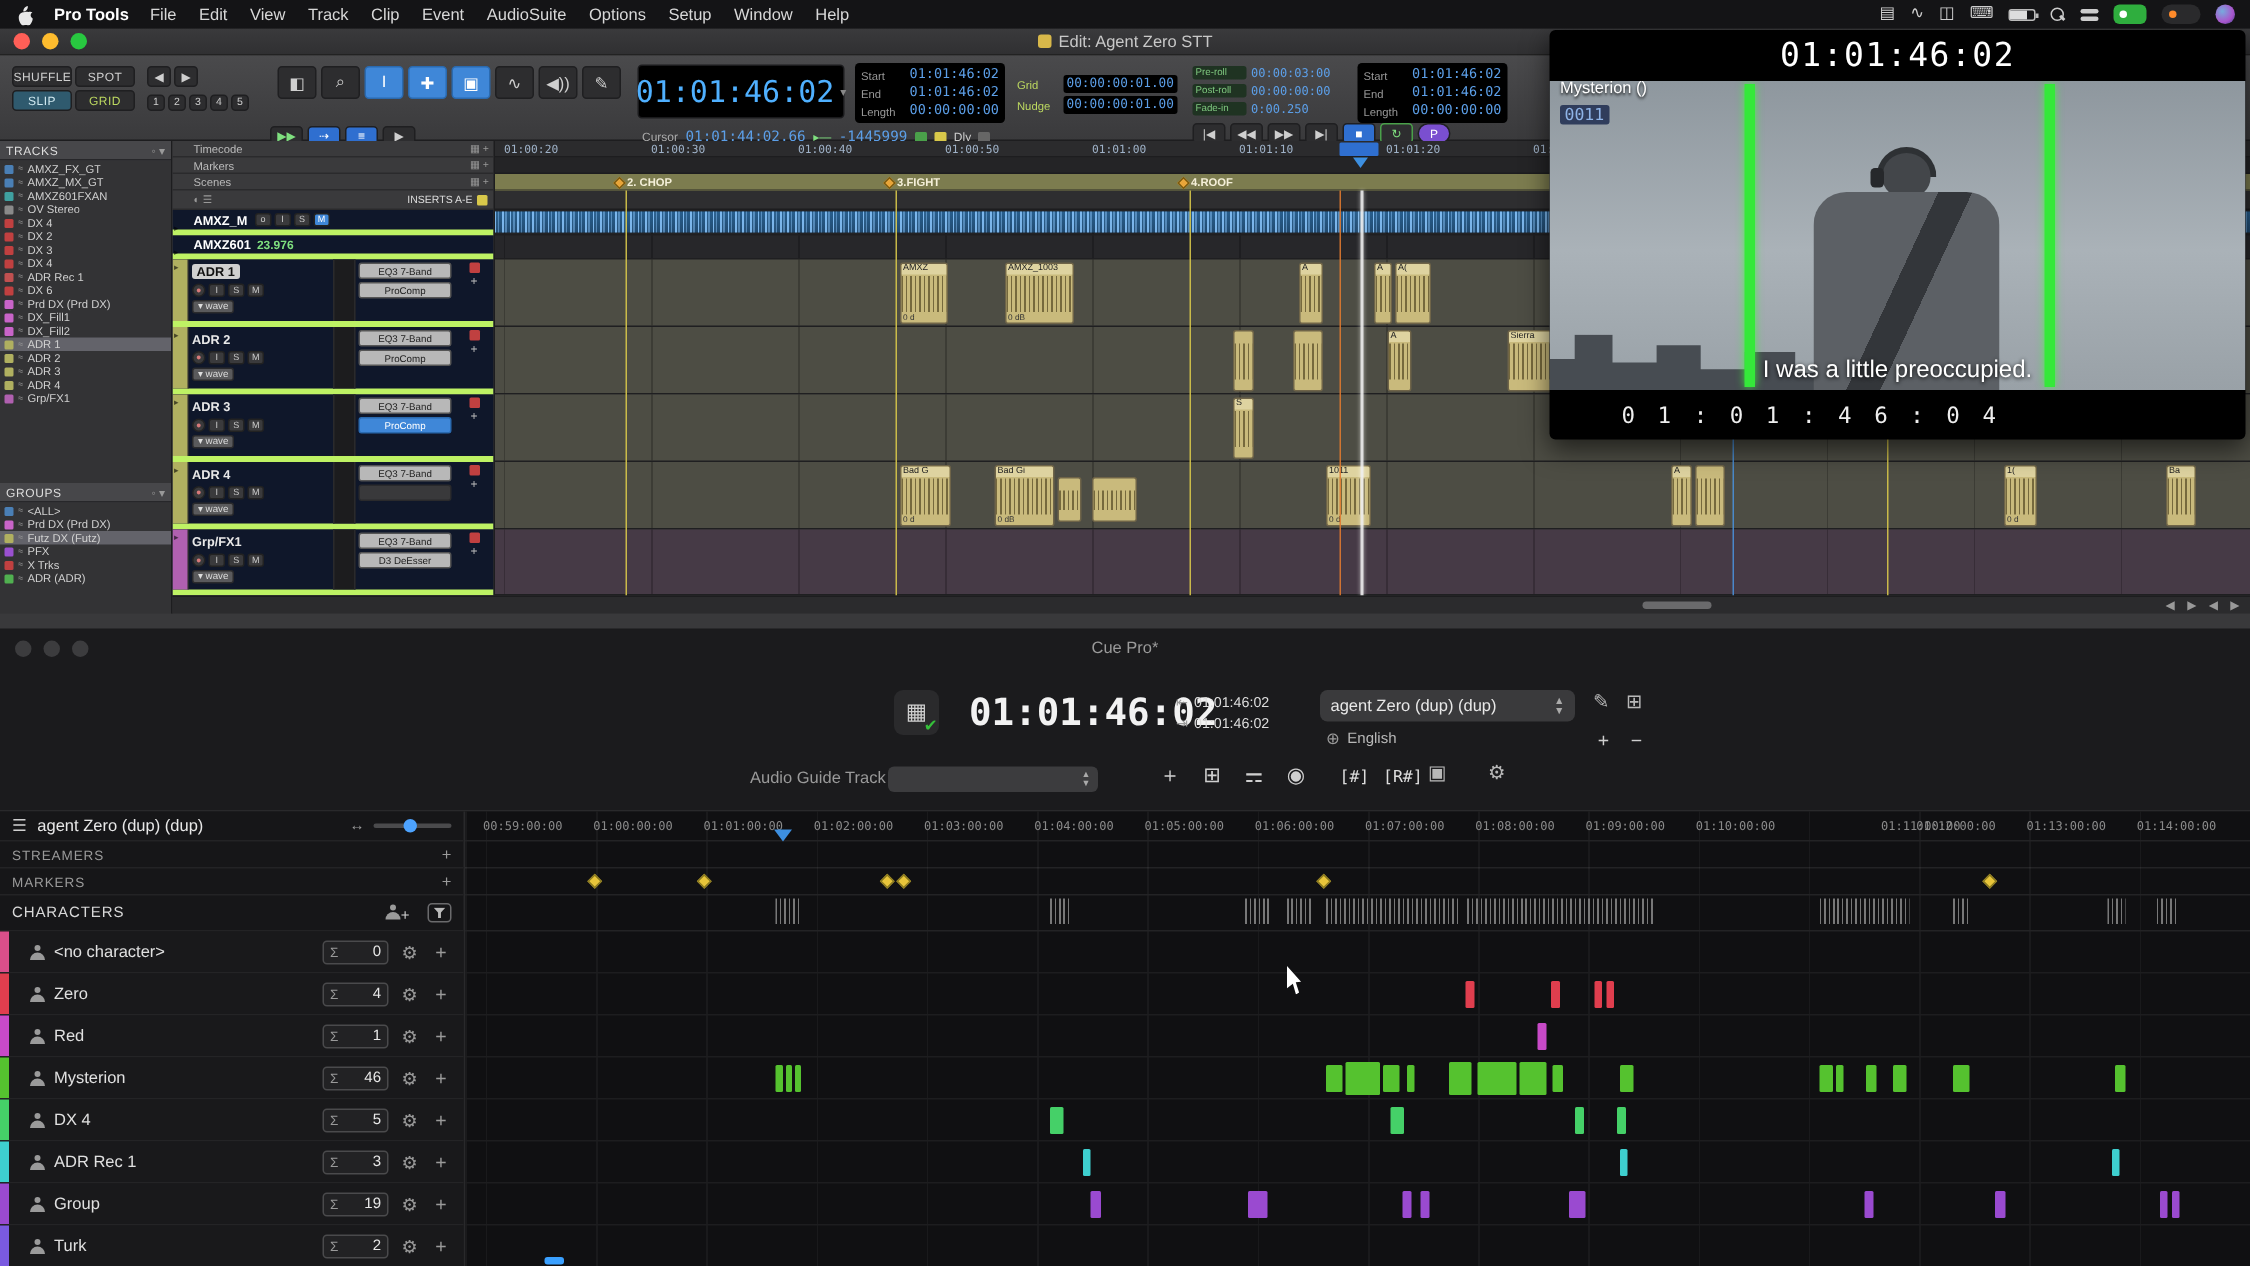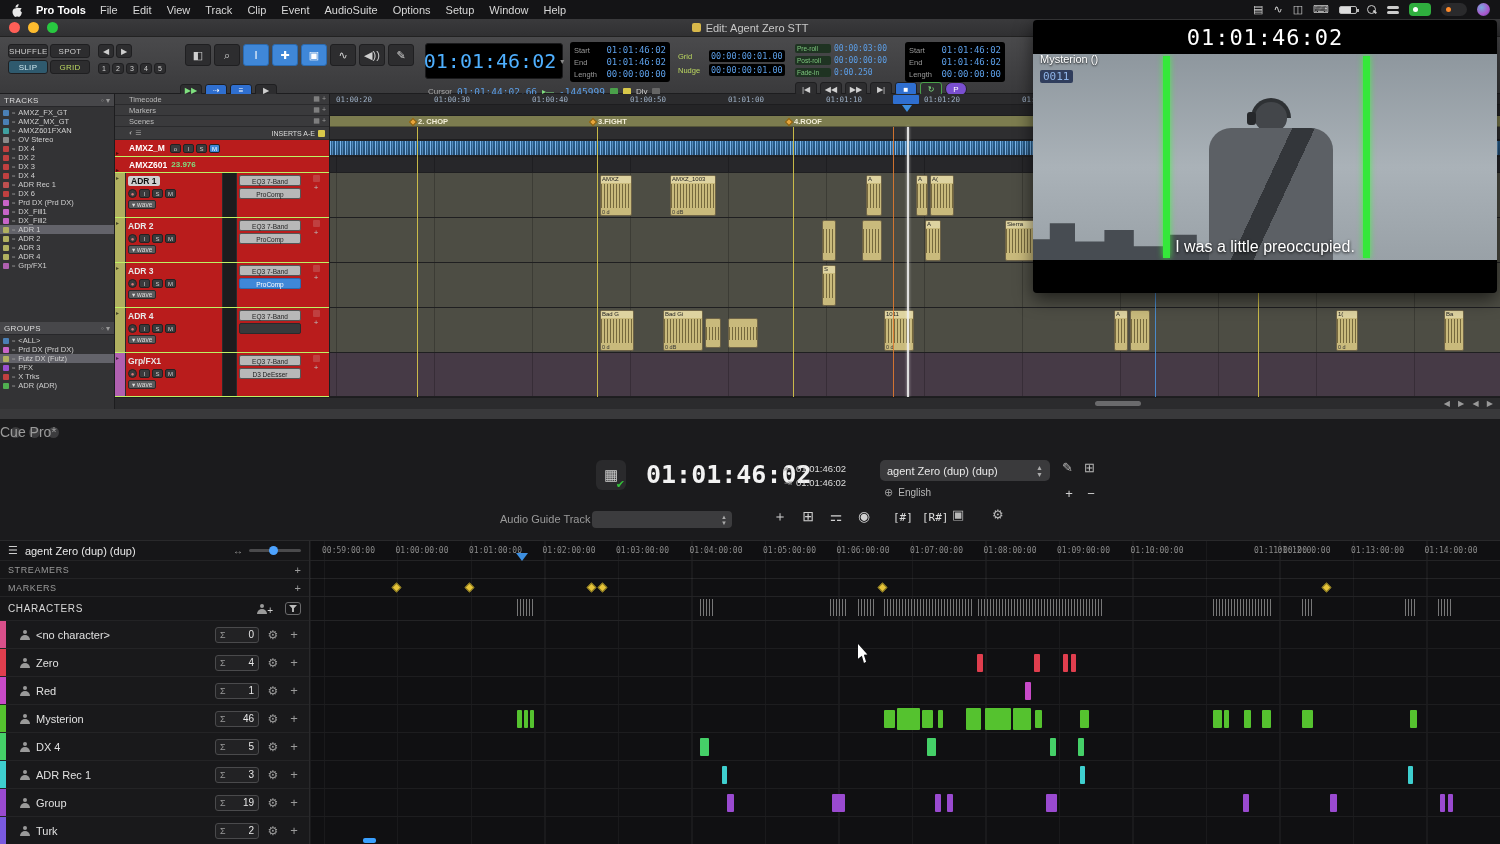--- a/index.html
+++ b/index.html
@@ -93,21 +93,21 @@
 .snm{color:#d0d0d0;font-size:7.5px;white-space:nowrap;overflow:hidden}
 .editregion{position:relative;flex:1}
 .ctrlcol{position:absolute;left:0;top:0;bottom:12px;width:215px;background:#3a3a3c;border-right:1px solid #1d1d1f;overflow:hidden}
 .rlrow{height:11px;display:flex;align-items:center;border-bottom:1px solid #2a2a2c;padding-left:14px;gap:4px}
 .rlrow .rlt{color:#bbb;font-size:7.5px}
 .rlrow .rli{margin-left:auto;color:#999;font-size:7px;padding-right:3px}
 .inshead{height:13px;display:flex;align-items:center;border-bottom:1px solid #2a2a2c}
 .inshead .ihl{color:#999;font-size:7px;padding-left:14px}
 .inshead .iht{color:#ddd;font-size:7px;margin-left:auto;padding-right:4px;display:flex;gap:3px;align-items:center}
 .inshead .yel{width:7px;height:7px;background:#d8c84a;border-radius:1px;display:inline-block}
-.crow{display:flex;border-bottom:1px solid #bef264;background:#b91c1c;position:relative}
+.crow{display:flex;border-bottom:4px solid #bef264;background:#0f172a;position:relative}
 .cstrip{width:11px;flex:0 0 11px;border-right:1px solid #2a2a2c;position:relative}
 .cstrip:before{content:"▸";position:absolute;left:1px;top:1px;font-size:6px;color:rgba(0,0,0,.6)}
 .cmain{width:96px;flex:0 0 96px;padding:1px 2px}
 .cr1{display:flex;align-items:center;gap:2px;height:13px}
 .cname{color:#e8e8e8;font-size:8.5px;font-weight:bold;white-space:nowrap}
 .cname.selpill{background:#d0d0d0;color:#111;border-radius:2px;padding:0 3px}
 .cr2{display:flex;gap:2px;height:12px;align-items:center}
 .tbtn{width:11px;height:9px;border:1px solid #222;background:#3a3a3c;color:#ccc;font-size:6px;line-height:8px;text-align:center;border-radius:2px}
 .tbtn.rec{color:#d87a7a;border-radius:50%;width:9px}
 .tbtn.on{background:#3f87d8;color:#fff}
@@ -163,21 +163,21 @@
 .streamer{position:absolute;top:2px;bottom:2px;width:7px;background:#35e83a;box-shadow:0 0 6px rgba(60,255,60,.8)}
 .v-char{position:absolute;left:7px;top:33px;color:#fff;font-size:11px;text-shadow:0 1px 2px #000}
 .v-cue{position:absolute;left:7px;top:50px;color:#8fb4e8;background:rgba(30,45,80,.85);font-size:11px;font-family:"DejaVu Sans Mono",monospace;padding:0 3px;border-radius:2px}
 .v-sub{position:absolute;left:0;right:0;top:218px;text-align:center;color:#fff;font-size:16px;text-shadow:0 1px 3px #000}
 .v-tc2{position:absolute;left:48px;top:240px;height:33px;display:flex;align-items:center;color:#eee;font-size:15px;font-family:"DejaVu Sans Mono",monospace;letter-spacing:3px}
 
 .cuepro{position:absolute;left:0;top:420px;width:1500px;height:424px;background:#1b1b1d;z-index:10}
 .cp-titlebar{height:24px;position:relative;display:flex;align-items:center}
 .cp-dots{display:flex;gap:8px;padding-left:10px}
 .cp-dots i{width:11px;height:11px;border-radius:50%;background:#3c3c3e;display:block}
-.cp-title{position:absolute;left:0;right:0;color:#9a9a9a;font-size:14px}
+.cp-title{position:absolute;left:0;right:0;text-align:center;color:#9a9a9a;font-size:11px}
 .cp-top{position:relative;height:60px}
 .cp-card{position:absolute;left:418px;top:13px;width:154px;height:37px;background:#2a2a2c;border-radius:7px;display:flex;align-items:center;padding:0 8px;gap:7px}
 .pt-logo{width:25px;height:25px;border-radius:50%;background:radial-gradient(circle at 35% 30%,#9a6cf0,#6a3fd0);position:relative;flex:0 0 25px}
 .pt-logo svg{position:absolute;left:3px;top:6px}
 .pt-logo .dot{position:absolute;right:-1px;bottom:-1px;width:9px;height:9px;border-radius:50%;background:#35c03a;border:2px solid #2a2a2c}
 .cp-card .t1{color:#f0f0f0;font-size:10.5px;font-weight:bold;line-height:13px}
 .cp-card .t2{color:#9a9a9a;font-size:8.5px}
 .cp-sync{position:absolute;left:596px;top:16px;width:30px;height:30px;background:#2a2a2c;border-radius:6px;color:#cfcfcf;font-size:15px;text-align:center;line-height:30px}
 .cp-sync .ck{position:absolute;right:1px;bottom:0px;color:#35c03a;font-size:11px;line-height:11px}
 .cp-bigtc{position:absolute;left:646px;top:16px;color:#f2f2f2;font-size:25px;font-weight:bold;font-family:"DejaVu Sans Mono",monospace}
@@ -1137,16 +1137,17 @@
         <div class="fig-head"></div>
         <div class="fig-ear"></div>
         <div class="fig-torso"></div>
       </div>
       <div class="streamer" style="left:130px"></div>
       <div class="streamer" style="left:330px"></div>
     </div>
     <div class="v-char">Mysterion ()</div>
     <div class="v-cue">0011</div>
     <div class="v-sub">I was a little preoccupied.</div>
+    <div class="v-tc2">0 1 : 0 1 : 4 6 : 0 4</div>
   </div>
 
   <div class="cursor"></div>
 </div>
 
 </body></html>

